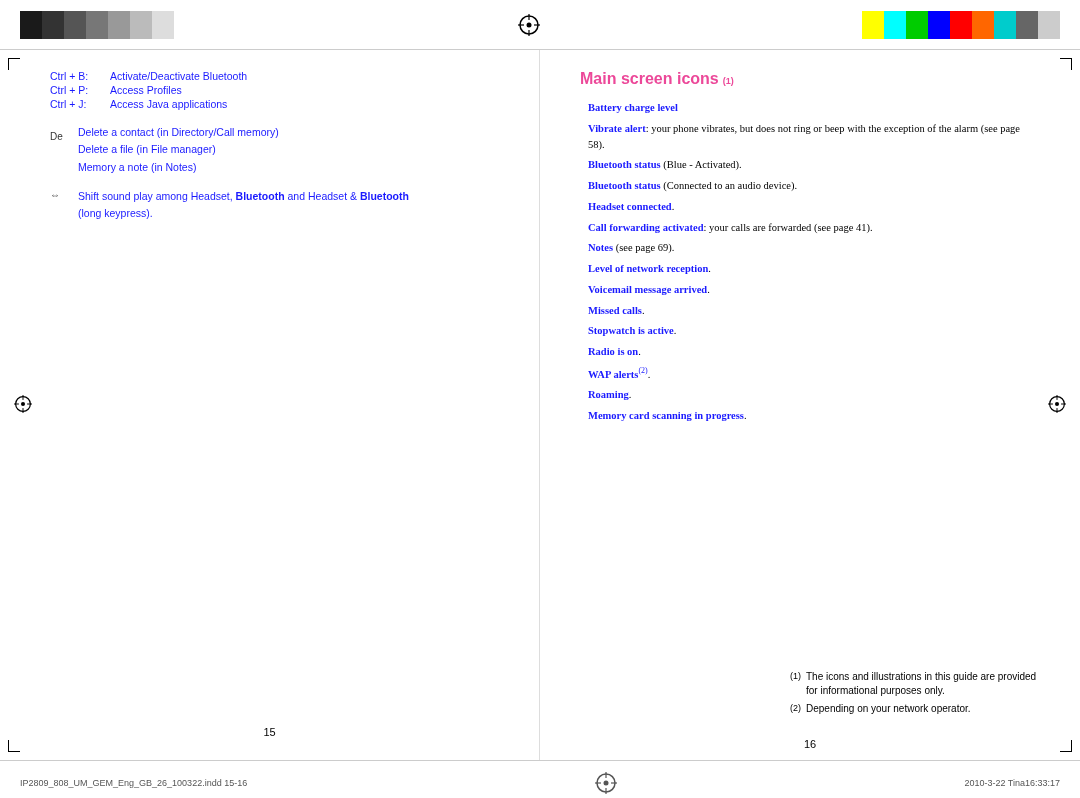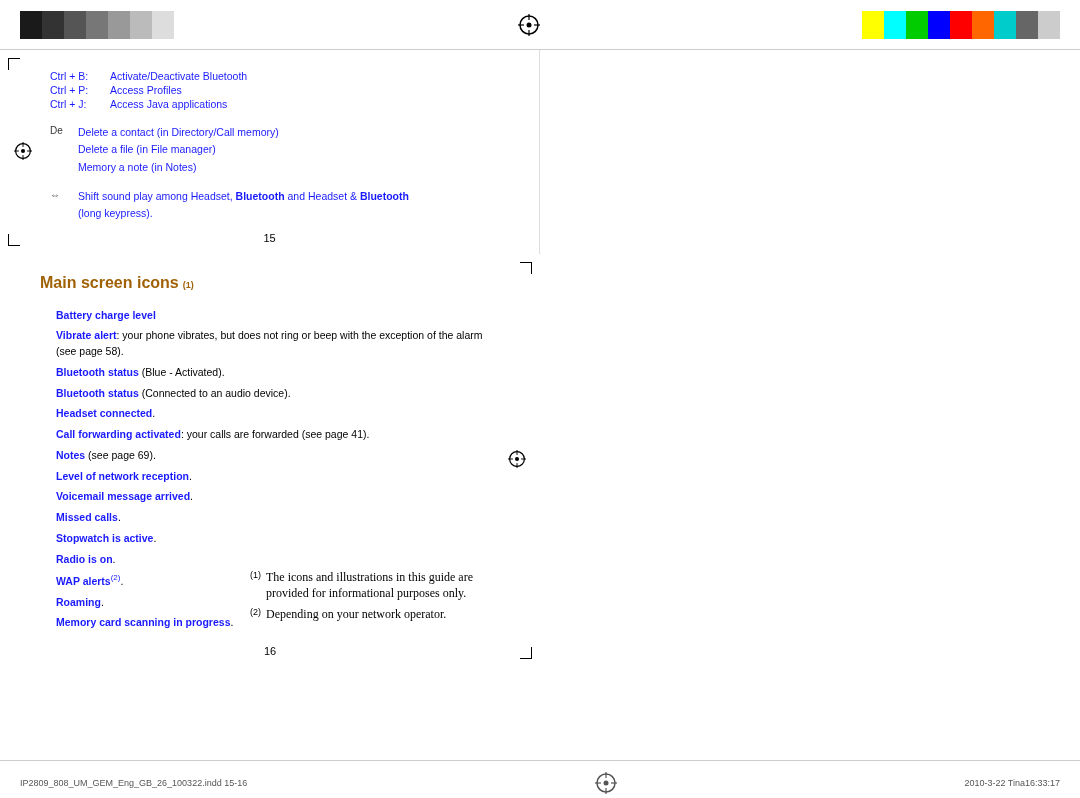--- a/index.html
+++ b/index.html
@@ -34,21 +34,20 @@
     .color-bar-right {
       display: flex;
       gap: 0;
     }
 
     
     .main-content {
       display: flex;
       height: calc(798px - 50px - 38px);
       position: relative;
-      flex-direction: column;
     }
 
     
     .left-page {
       width: 540px;
       padding: 20px 40px 20px 50px;
       position: relative;
       border-right: 1px solid #ddd;
     }
 
@@ -92,21 +91,21 @@
     .delete-section {
       display: flex;
       margin-bottom: 12px;
       align-items: flex-start;
     }
     .delete-icon {
       margin-right: 10px;
       font-size: 10px;
       color: #333;
       min-width: 18px;
-      margin-top: 1px;
+      margin-top: 7px;
     }
     .delete-lines {
       color: #1a1aff;
       font-size: 10.5px;
       line-height: 1.65;
     }
 
     .shift-section {
       display: flex;
       margin-bottom: 12px;
@@ -121,92 +120,92 @@
     }
     .shift-text {
       color: #1a1aff;
       font-size: 10.5px;
       line-height: 1.6;
       max-width: 340px;
     }
 
     .page-num-left {
       position: absolute;
+      bottom: 22px;
+      left: 50%;
+      transform: translateX(-50%);
+      font-size: 11px;
+      color: #000;
+    }
+
+    
+    .main-title {
+      font-size: 16px;
+      font-weight: bold;
+      color: #ec4899;
+      margin-bottom: 12px;
+      display: flex;
+      align-items: baseline;
+      gap: 4px;
+    }
+    .main-title sup {
+      font-size: 9px;
+    }
+
+    .icon-list {
+      list-style: none;
+      margin: 8px;
+      padding: 0;
+      font-family: Liberation Serif, serif;
+    }
+    .icon-item {
+      margin-bottom: 5px;
+      font-size: 10.5px;
+      line-height: 1.5;
+      color: #000;
+    }
+    .icon-item .item-title {
+      font-weight: bold;
+      color: #1a1aff;
+    }
+    .icon-item .item-body {
+      color: #000;
+      font-size: 10.5px;
+    }
+
+    .page-num-right {
+      position: absolute;
       bottom: 10px;
       left: 50%;
       transform: translateX(-50%);
       font-size: 11px;
       color: #000;
     }
 
     
-    .main-title {
-      font-size: 16px;
-      font-weight: bold;
-      color: #a16207;
-      margin-bottom: 12px;
-      display: flex;
-      align-items: baseline;
-      gap: 4px;
-    }
-    .main-title sup {
-      font-size: 9px;
-    }
-
-    .icon-list {
-      list-style: none;
-      margin: 16px;
-      padding: 0;
-    }
-    .icon-item {
-      margin-bottom: 5px;
-      font-size: 10.5px;
-      line-height: 1.5;
-      color: #000;
-    }
-    .icon-item .item-title {
-      font-weight: bold;
-      color: #1a1aff;
-    }
-    .icon-item .item-body {
-      color: #000;
-      font-size: 10.5px;
-    }
-
-    .page-num-right {
-      position: absolute;
-      bottom: 10px;
-      left: 50%;
-      transform: translateX(-50%);
-      font-size: 11px;
-      color: #000;
-    }
-
-    
     .footnotes {
       position: absolute;
       bottom: 40px;
       right: 40px;
       width: 250px;
       font-size: 9px;
       color: #000;
       line-height: 1.4;
     }
     .footnote-item {
       display: flex;
       margin-bottom: 4px;
     }
     .footnote-num {
       min-width: 16px;
       font-size: 9px;
     }
     .footnote-text {
-      font-size: 12px;
-      color: #000;
-      font-family: Liberation Serif, serif;
+      font-size: 10px;
+      color: #000;
     }
 
     
     .bottom-bar {
       height: 45px;
       border-top: 1px solid #ccc;
       display: flex;
       align-items: center;
       justify-content: space-between;
       padding: 3px 20px;

